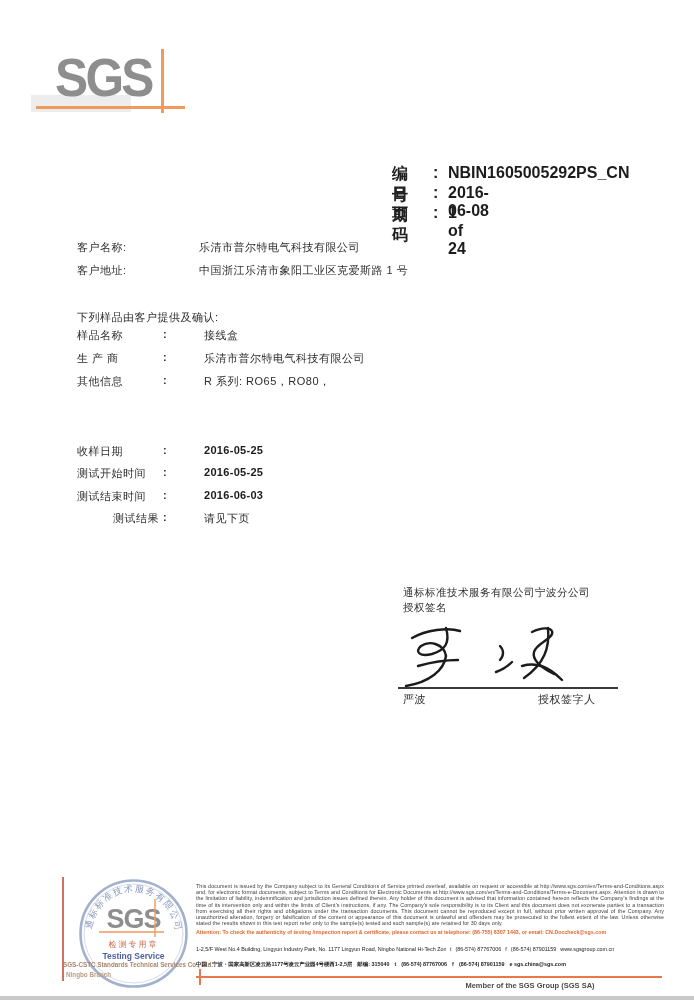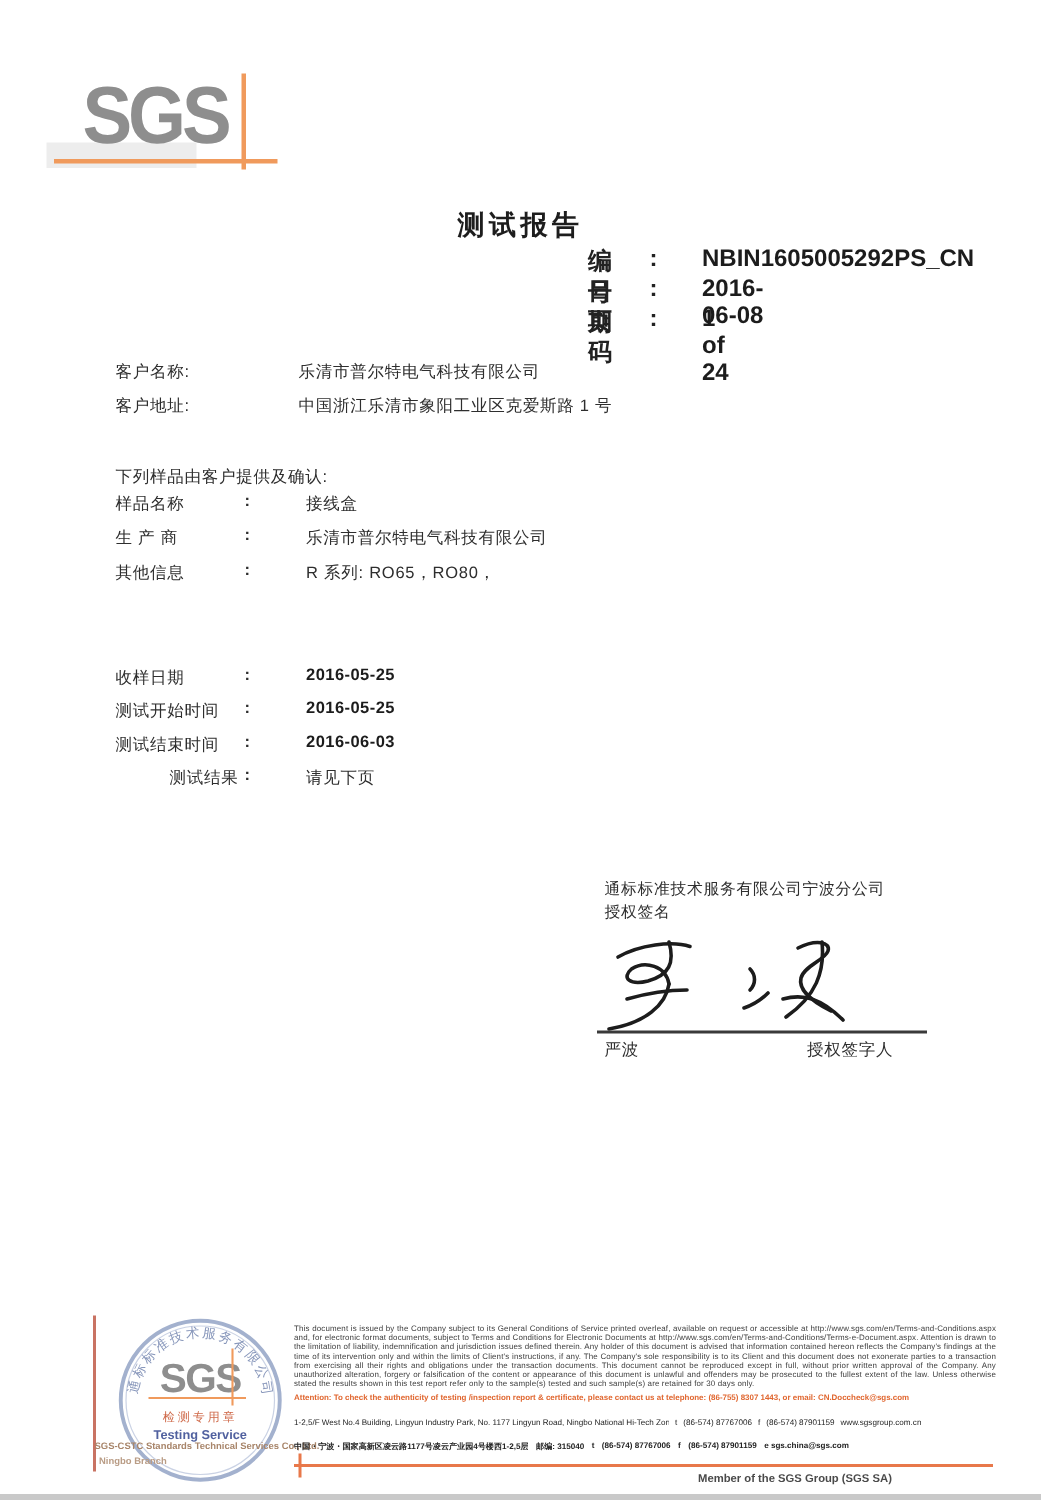--- a/index.html
+++ b/index.html
@@ -26,21 +26,21 @@
   .logo-hline { left: 36px; top: 106px; width: 149px; height: 3px; background: #f09a5c; }
   .logo-vline { left: 161px; top: 49px; width: 3px; height: 64px; background: #f09a5c; }
 
   
   .doc-title {
     left: 0; top: 138px; width: 694px; text-align: center;
     font-size: 18px; font-weight: 700; color: #1d1d1d; letter-spacing: 3px;
   }
   .hdr-label { position: absolute; left: 392px; font-weight: 700; color: #222; letter-spacing: 1px; }
   .hdr-colon { position: absolute; left: 433px; font-weight: 700; color: #222; }
-  .hdr-value { position: absolute; left: 448px; font-weight: 700; color: #1c1c1c; margin-left: 20px; }
+  .hdr-value { position: absolute; left: 448px; font-weight: 700; color: #1c1c1c; }
 
   
   .lbl { font-size: 11px; color: #2e2e2e; letter-spacing: 0.5px; }
   .val { font-size: 11px; color: #2e2e2e; letter-spacing: 0.5px; }
   .val-bold { font-weight: 700; color: #1c1c1c; letter-spacing: 0.3px; }
 
   
   .sig-line { left: 398px; top: 687px; width: 220px; height: 1.5px; background: #3a3a3a; }
 
   
@@ -67,21 +67,20 @@
 </head>
 <body>
 
 <div class="page">
 
   <div class="abs logo-wash"></div>
   <div class="abs logo-text">SGS</div>
   <div class="abs logo-hline"></div>
   <div class="abs logo-vline"></div>
 
-  <div class="abs doc-title">测试报告</div>
 
   <div class="abs" style="left:0; top:164px;">
     <span class="hdr-label">编号</span>
     <span class="hdr-colon">:</span>
     <span class="hdr-value">NBIN1605005292PS_CN</span>
   </div>
   <div class="abs" style="left:0; top:184px;">
     <span class="hdr-label">日期</span>
     <span class="hdr-colon">:</span>
     <span class="hdr-value">2016-06-08</span>

